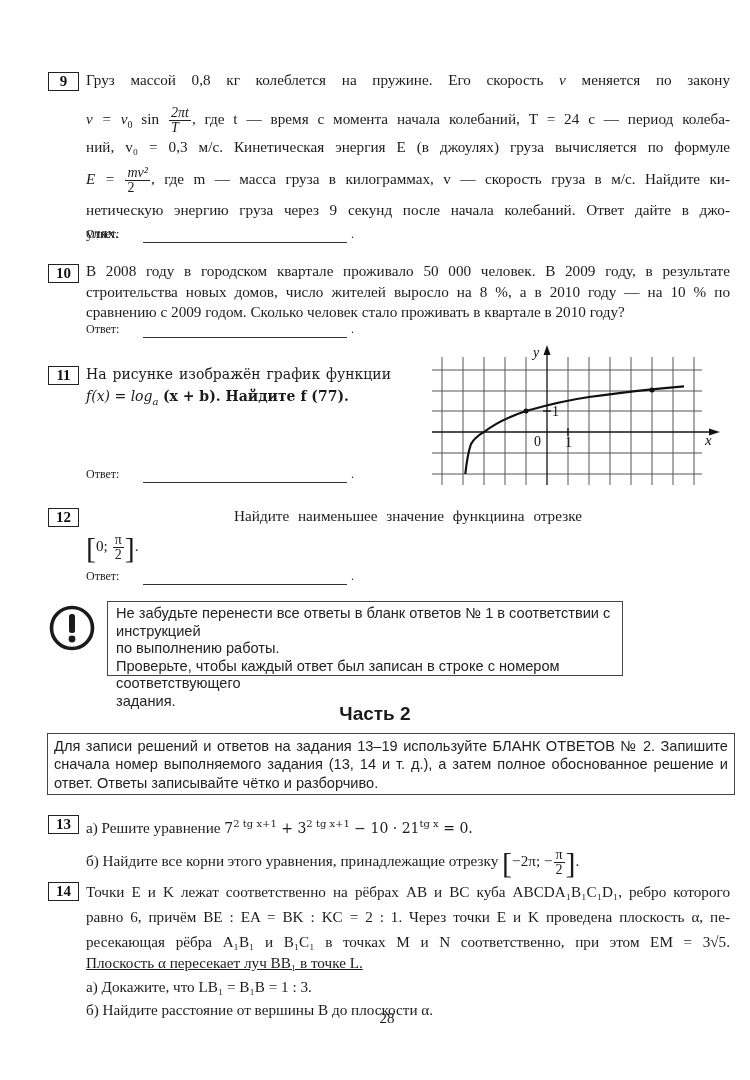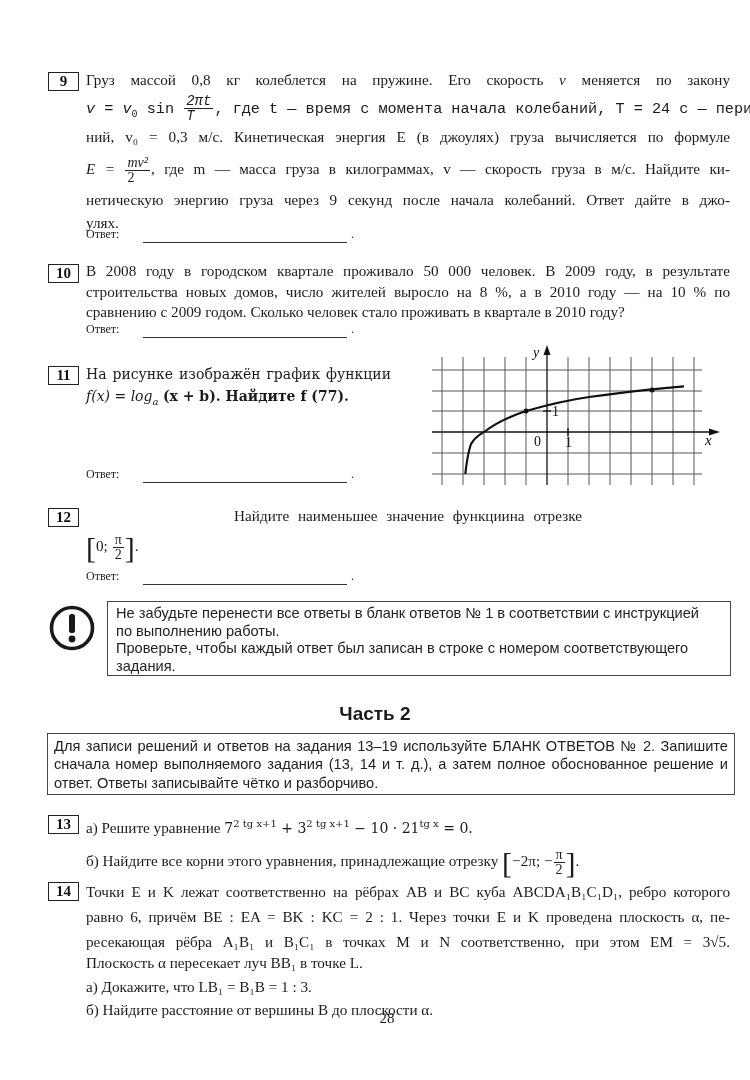--- a/index.html
+++ b/index.html
@@ -19,21 +19,21 @@
   .para i, .m { font-style: italic; }
   .frac { display: inline-block; vertical-align: middle; text-align: center; font-size: 14px; line-height: 14px; margin: 0 1px; }
   .frac .num { display: block; border-bottom: 1px solid #222; padding: 0 2px; text-align: center; }
   .frac .den { display: block; padding: 0 2px; }
   .answer {
     position: absolute; left: 86px; font-family: "Liberation Serif", serif; font-size: 12px; color: #1b1b1b;
   }
   .answer .line { position: absolute; left: 57px; top: 15px; width: 204px; border-bottom: 1px solid #333; }
   .answer .dot { position: absolute; left: 265px; top: 0; }
   .notice-box {
-    position: absolute; left: 107px; top: 601px; width: 624px; height: 75px;
+    position: absolute; left: 107px; top: 601px; width: 516px; height: 75px;
     border: 1.2px solid #444; padding: 3px 8px;
     font-family: "Liberation Sans", sans-serif; font-size: 14.6px; line-height: 17.6px; color: #222;
   }
   .part2-title { position: absolute; left: 0; width: 750px; top: 703px; text-align: center;
     font-family: "Liberation Sans", sans-serif; font-weight: bold; font-size: 19px; color: #1a1a1a; }
   .instr-box {
     position: absolute; left: 47px; top: 733px; width: 688px; height: 62px;
     border: 1.2px solid #444; padding: 3px 6px;
     font-family: "Liberation Sans", sans-serif; font-size: 14.6px; line-height: 18.4px; color: #222;
   }
@@ -45,21 +45,21 @@
 </head>
 <body>
 
 <div class="task-num" style="top:72px">9</div>
 <div class="para" style="top:68px">
   <div style="text-align:justify;text-align-last:justify;">
     <span>Груз массой 0,8 кг колеблется на пружине. Его скорость</span>
     <i>v</i>
     <span>меняется по закону</span>
   </div>
-  <div style="margin-top:2px;height:32px;line-height:32px;text-align:justify;text-align-last:justify;white-space:nowrap;font-family:Liberation Mono, monospace;">
+  <div style="margin-top:12px;height:32px;line-height:32px;text-align:justify;text-align-last:justify;white-space:nowrap;">
     <i>v = v</i><sub>0</sub>
     <span>sin</span>
     <span class="frac"><span class="num m">2πt</span><span class="den m">T</span></span><span>, где t — время с момента начала колебаний, T = 24 с — период колеба-</span>
   </div>
   <div style="text-align:justify;text-align-last:justify;">ний, v₀ = 0,3 м/с. Кинетическая энергия E (в джоулях) груза вычисляется по формуле</div>
   <div style="margin-top:4px;height:34px;line-height:34px;text-align:justify;text-align-last:justify;white-space:nowrap;">
     <i>E =</i>
     <span class="frac"><span class="num m">mv²</span><span class="den">2</span></span><span>, где m — масса груза в килограммах, v — скорость груза в м/с. Найдите ки-</span>
   </div>
   <div style="margin-top:2px;text-align:justify;text-align-last:justify;">нетическую энергию груза через 9 секунд после начала колебаний. Ответ дайте в джо-</div>
@@ -180,18 +180,18 @@
     <span>б) Найдите все корни этого уравнения, принадлежащие отрезку</span>
     <span class="big-bracket">[</span><span>−2π; −</span><span class="frac"><span class="num">π</span><span class="den">2</span></span><span class="big-bracket">]</span>.
   </div>
 </div>
 
 <div class="task-num" style="top:882px">14</div>
 <div class="para" style="top:879px;line-height:25px;">
   <div style="text-align:justify;text-align-last:justify;">Точки E и K лежат соответственно на рёбрах AB и BC куба ABCDA₁B₁C₁D₁, ребро которого</div>
   <div style="text-align:justify;text-align-last:justify;">равно 6, причём BE : EA = BK : KC = 2 : 1. Через точки E и K проведена плоскость α, пе-</div>
   <div style="text-align:justify;text-align-last:justify;">ресекающая рёбра A₁B₁ и B₁C₁ в точках M и N соответственно, при этом EM = 3√5.</div>
-  <div style="line-height:18px;">Плоскость α пересекает луч BB₁ в точке L.</div>
+  <div style="line-height:18px;text-decoration:underline;">Плоскость α пересекает луч BB₁ в точке L.</div>
   <div style="margin-top:2px;">а) Докажите, что LB₁ = B₁B = 1 : 3.</div>
   <div style="margin-top:-2px;">б) Найдите расстояние от вершины B до плоскости α.</div>
 </div>
 
 <div class="page-num">28</div>
 
 </body></html>

